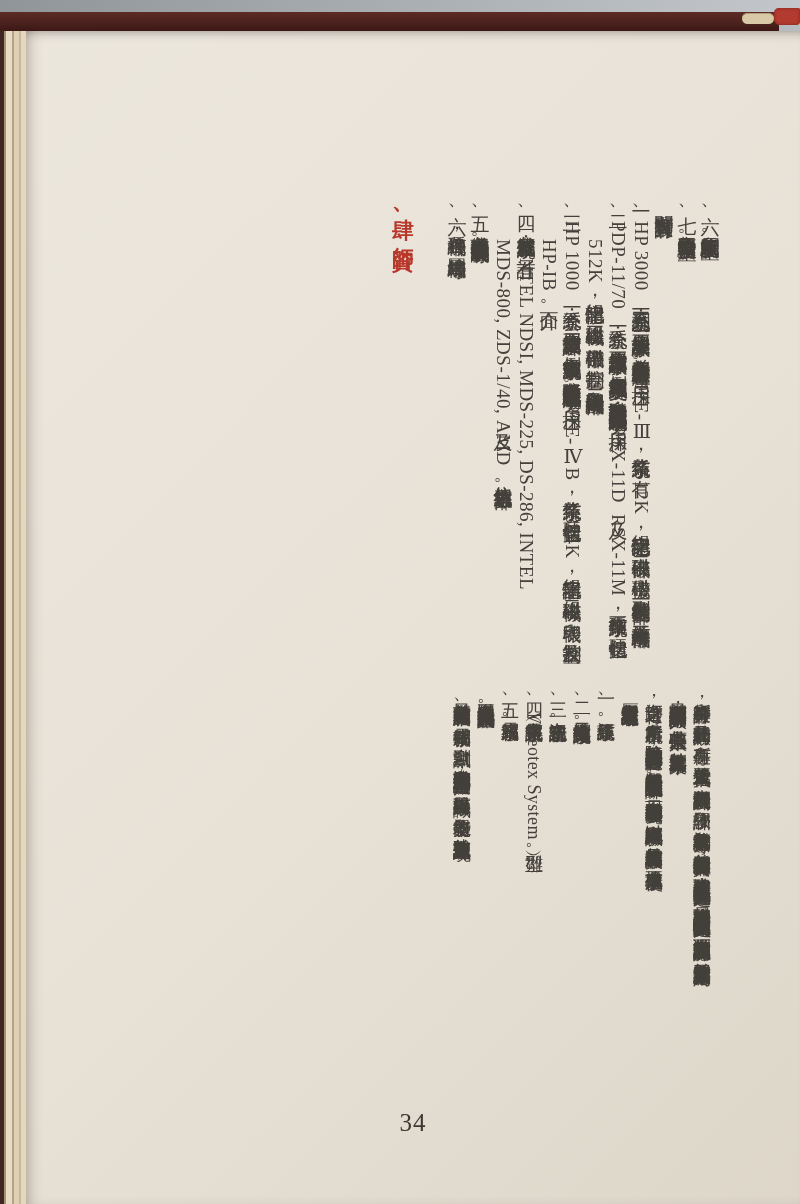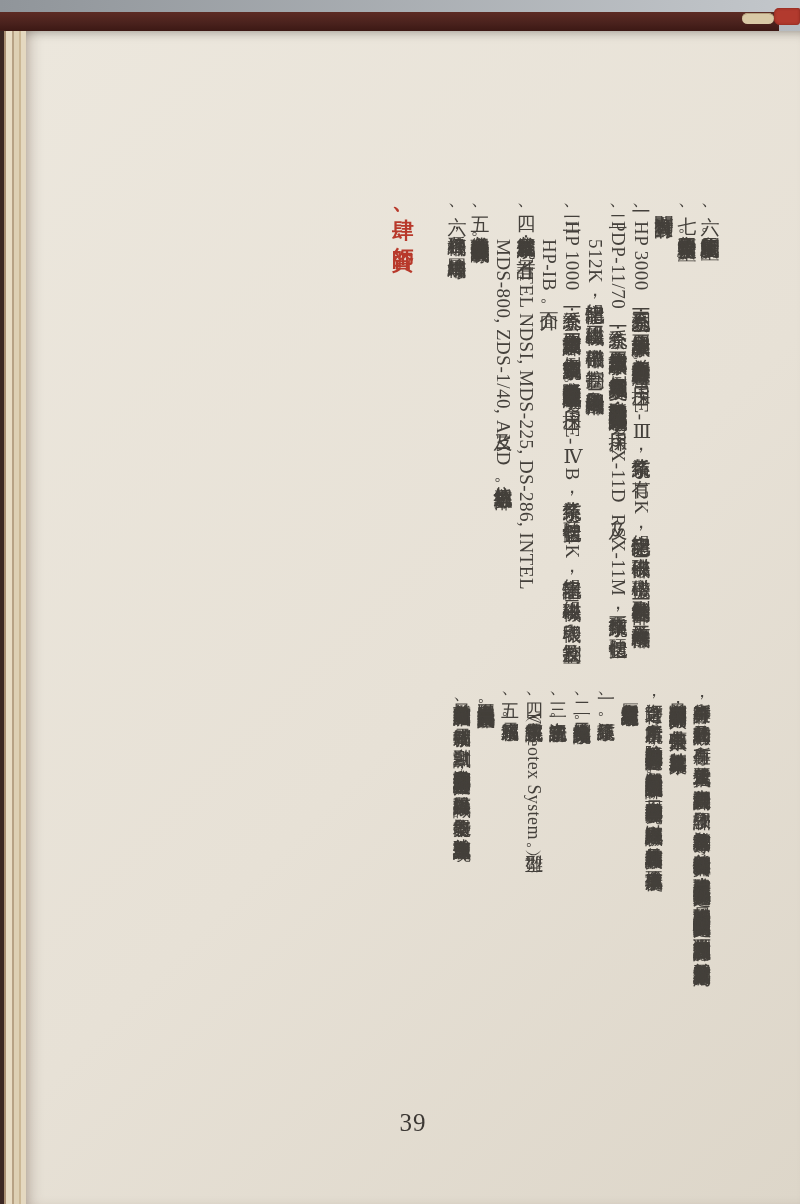--- a/index.html
+++ b/index.html
@@ -71,15 +71,15 @@
       <div class="p">歷年來所發展之訓練實習模擬系統有：</div>
       <div class="sys">一、訂線作業系統。</div>
       <div class="sys">二、電子交換機集中操作維護系統。</div>
       <div class="sys">三、中文語音辨認系統。</div>
       <div class="sys">四、中文電傳視訊系統（Videotex System）雛型。</div>
       <div class="sys">五、電腦簡報系統。</div>
       <div class="p">以上五個系統皆於民國六十九年首屆資訊週展示。</div>
       <div class="p">目前本所並致力於發展有關電腦繪圖、電腦輔助敎學、自動測試、辦公室自動化及電腦通信網路方面之訓練實習模擬，藉以提昇講師學識，培養敎學能力，並建立完整之資訊訓練環境。</div>
     </div>
 
-    <div class="page-number">39</div>
+    <div class="page-number">34</div>
   </div>
 </div>
 
 </body></html>

